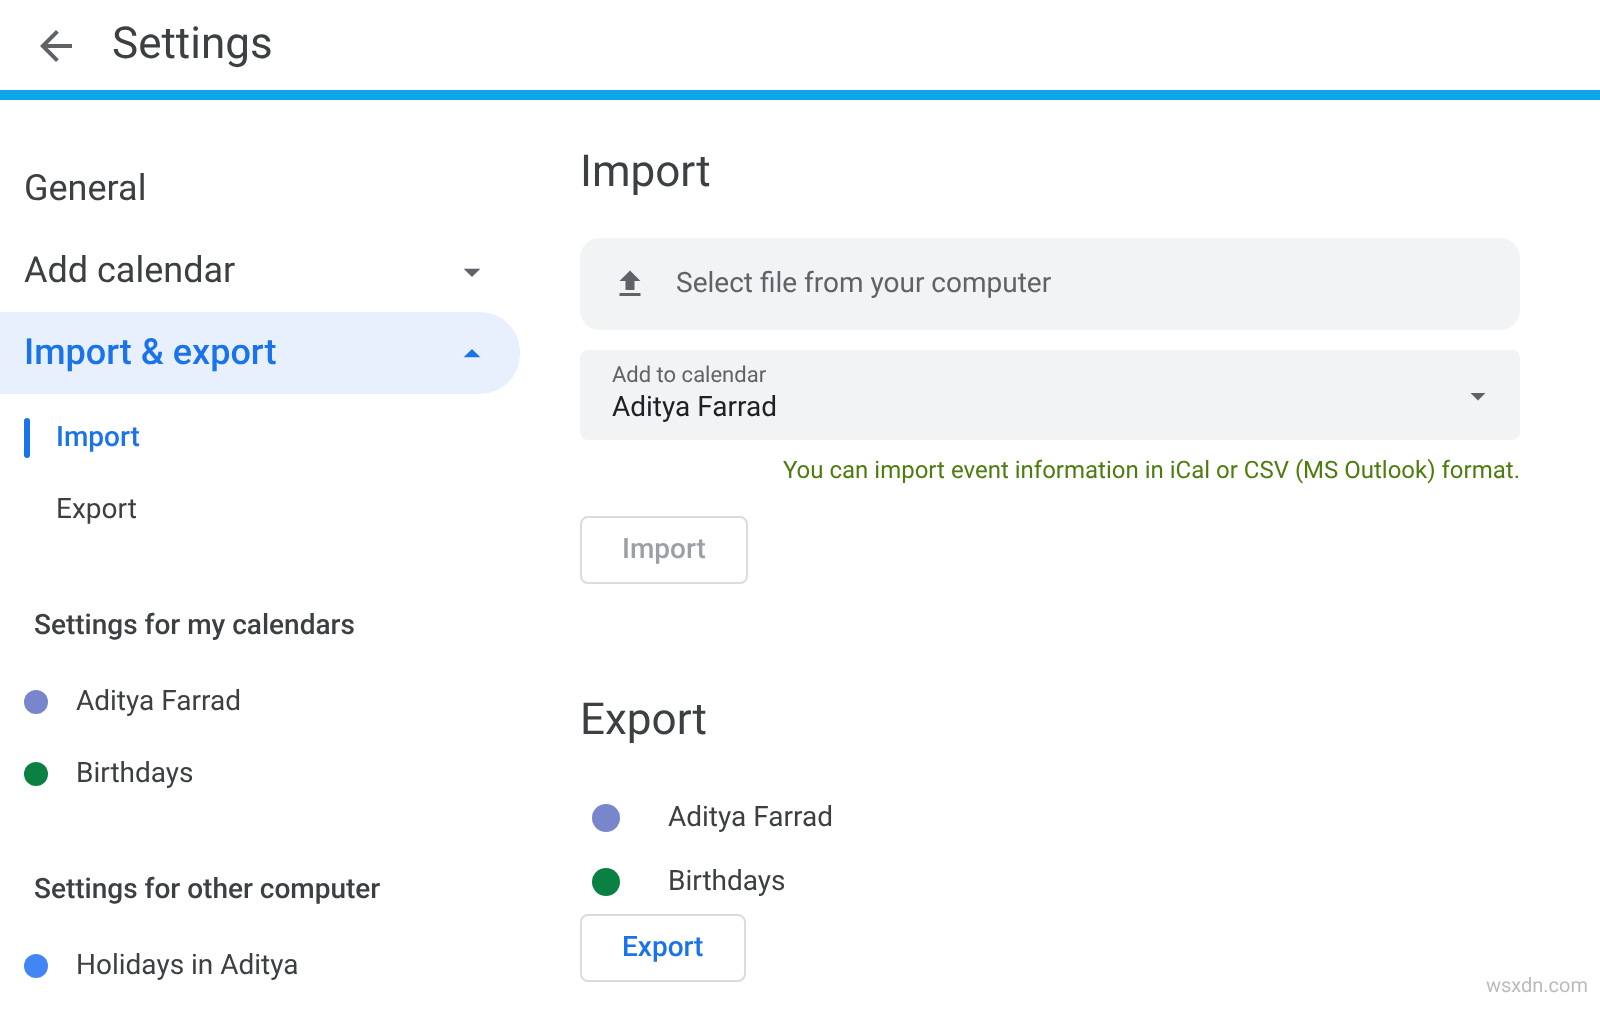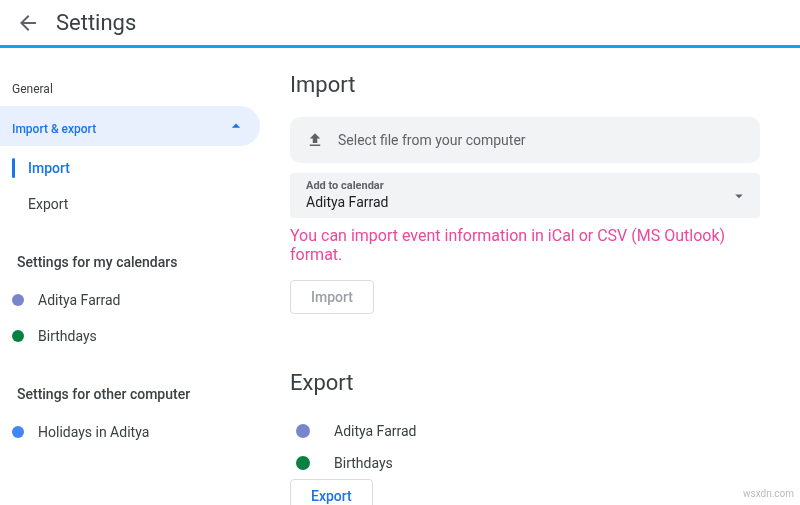--- a/index.html
+++ b/index.html
@@ -1,50 +1,50 @@
 <!DOCTYPE html>
 <html><head>
   <meta charset="utf-8">
   <style>
     * { box-sizing: border-box; margin: 0; padding: 0; }
     body { font-family: 'Google Sans', Roboto, Arial, sans-serif; background: #fff; color: #202124; width: 800px; }
     
-    .header { display: flex; align-items: center; padding: 10px 16px; border-bottom: 3px solid #0ea5e9; }
+    .header { display: flex; align-items: center; padding: 10px 16px; border-bottom: 5px solid #0ea5e9; }
     .back-arrow { width: 24px; height: 24px; cursor: pointer; margin-right: 16px; fill: #5f6368; }
     .header-title { font-size: 22px; font-weight: 400; color: #3c4043; }
     
     .content { display: flex; }
     
     .sidebar { width: 260px; padding-top: 24px; }
-    .nav-item { display: flex; align-items: center; justify-content: space-between; padding: 10px 14px 10px 12px; font-size: 12px; color: #3c4043; cursor: pointer; border-radius: 0 20px 20px 0; }
+    .nav-item { display: flex; align-items: center; justify-content: space-between; padding: 10px 14px 10px 12px; font-size: 18px; color: #3c4043; cursor: pointer; border-radius: 0 20px 20px 0; }
     .nav-item.active { background: #e8f0fe; color: #1a73e8; font-weight: 500; align-items: flex-end; }
     .nav-item .chev { fill: #5f6368; }
     .nav-item.active .chev { fill: #1a73e8; }
     
     .sub-items { margin-top: 4px; }
     .sub-item { display: flex; align-items: center; padding: 10px 12px 10px 28px; font-size: 14px; color: #3c4043; cursor: pointer; position: relative; }
     .sub-item.selected::before { content: ''; position: absolute; left: 12px; top: 8px; bottom: 8px; width: 3px; background: #1a73e8; border-radius: 2px; }
     .sub-item.selected { color: #1a73e8; font-weight: 500; }
     
     .section-header { font-size: 14px; font-weight: 500; color: #3c4043; padding: 32px 12px 12px 17px; }
     .cal-item { display: flex; align-items: center; padding: 10px 12px; font-size: 14px; color: #3c4043; cursor: pointer; }
     .dot { width: 12px; height: 12px; border-radius: 50%; margin-right: 14px; flex-shrink: 0; }
     
     .main { flex: 1; padding: 24px 40px 24px 30px; }
     .main-heading { font-size: 22px; font-weight: 400; color: #3c4043; margin-bottom: 20px; }
     
     .file-select { display: flex; align-items: center; background: #f1f3f4; padding: 14px 16px; border-radius: 10px; font-size: 14px; color: #5f6368; cursor: pointer; margin-bottom: 10px; }
     .file-select svg { fill: #5f6368; margin-right: 14px; }
     
     .dropdown { position: relative; background: #f1f3f4; border-radius: 4px; padding: 6px 16px 8px 16px; cursor: pointer; margin-bottom: 8px; }
-    .dropdown-label { font-size: 11px; color: #5f6368; margin-bottom: 2px; font-weight: bold; }
+    .dropdown-label { font-size: 11px; color: #5f6368; margin-bottom: 2px; }
     .dropdown-value { font-size: 14px; color: #202124; }
     .dropdown-arrow { position: absolute; right: 12px; top: 50%; transform: translateY(-50%); }
     
-    .helper-text { font-size: 16px; color: #ec4899; margin-bottom: 16px; }
+    .helper-text { font-size: 12px; color: #4d7c0f; margin-bottom: 16px; text-align: right; }
     
     .btn { display: inline-block; padding: 8px 20px; border: 1px solid #dadce0; border-radius: 4px; font-size: 14px; font-weight: 500; cursor: pointer; background: #fff; }
     .btn.disabled { color: #9aa0a6; }
     .btn.primary-text { color: #1a73e8; }
     
     .export-section { margin-top: 56px; }
     .exp-cal { display: flex; align-items: center; padding: 8px 0; font-size: 14px; color: #3c4043; }
     .exp-cal .dot { margin-left: 6px; margin-right: 24px; width: 14px; height: 14px; }
     
     .watermark { position: fixed; bottom: 6px; right: 6px; font-size: 10px; color: #bbb; }
@@ -57,20 +57,26 @@
       <path d="M20 11H7.83l5.59-5.59L12 4l-8 8 8 8 1.41-1.41L7.83 13H20v-2z"></path>
     </svg>
   <div class="header-title">Settings</div>
 </div>
 
 <div class="content">
 
   <div class="sidebar">
     <div class="nav-item">
       <span>General</span>
+    </div>
+    <div class="nav-item">
+      <span>Add calendar</span>
+      <svg class="chev" width="20" height="20" viewBox="0 0 24 24">
+          <path d="M7 10l5 5 5-5z"></path>
+        </svg>
     </div>
     <div class="nav-item active">
       <span>Import &amp; export</span>
       <svg class="chev" width="20" height="20" viewBox="0 0 24 24">
           <path d="M7 14l5-5 5 5z"></path>
         </svg>
     </div>
     <div class="sub-items">
       <div class="sub-item selected">
         <span>Import</span>

